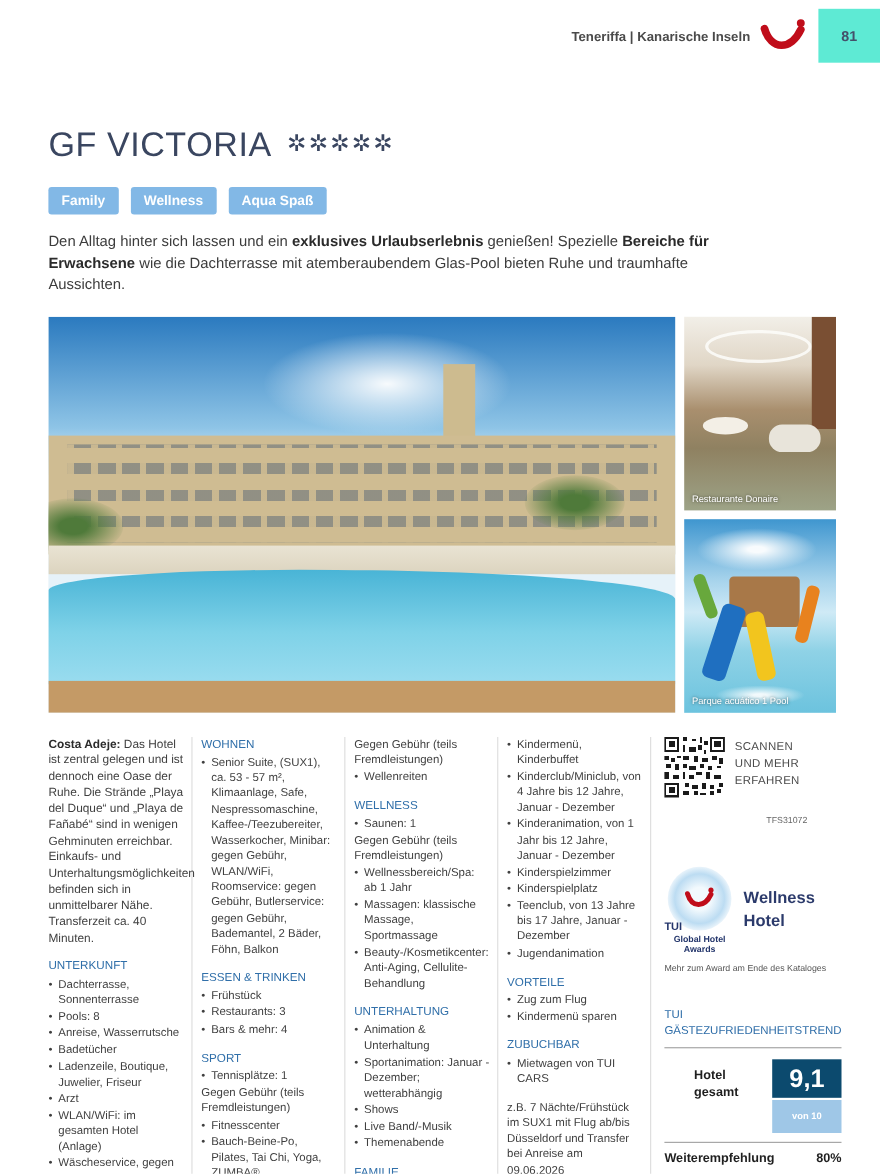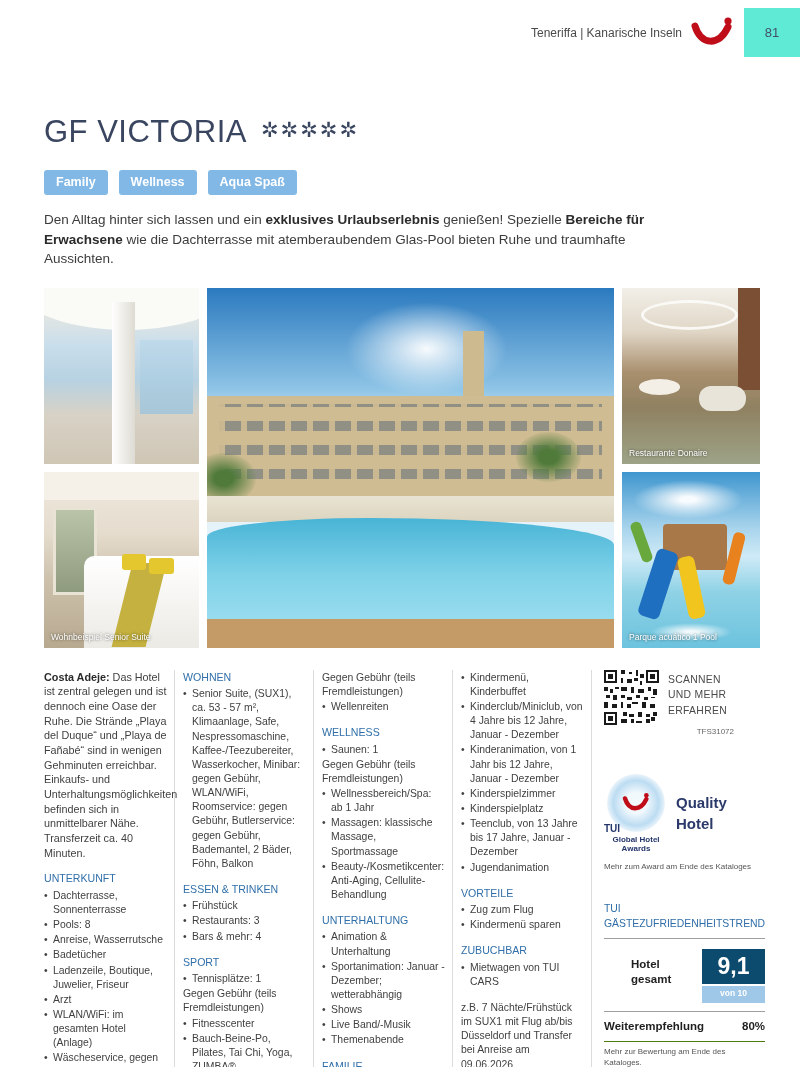--- a/index.html
+++ b/index.html
@@ -2,21 +2,21 @@
 <html><head>
 <meta charset="utf-8">
 <style>
   * { box-sizing: border-box; margin: 0; padding: 0; }
   html,body { width:800px; height:1067px; }
   body {
     font-family: "Liberation Sans", sans-serif;
     background:#ffffff; color:#3f3f3f; overflow:hidden; position:relative;
   }
   
-  .header { position:relative; height:58px; }
+  .header { position:relative; height:58px;font-weight:bold; }
   .header-location { position:absolute; top:26px; right:118px; font-size:12px; color:#4a4a4a; }
   .tui-logo { position:absolute; top:16px; right:66px; width:44px; height:34px; }
   .page-box { position:absolute; top:8px; right:0; width:56px; height:49px;
     background:#5eead4; display:flex; align-items:center; justify-content:center;
     font-size:13px; color:#44506a; }
   
   .content { padding:0 40px 0 44px; }
   .hotel-title { margin-top:56px; font-size:31px; font-weight:500; letter-spacing:.5px;
     color:#3a4660; display:flex; align-items:flex-start; gap:14px; }
   .stars { font-size:21px; letter-spacing:2px; margin-top:4px; color:#3a4660; }
@@ -112,38 +112,38 @@
   .col li::before { content:"•"; position:absolute; left:0; top:0; }
   .lead { font-size:10.8px; margin-bottom:4px; }
   .lead b { color:#2b2b2b; }
   .note { margin:1px 0; }
   .offer { margin-top:12px; }
   
   .sidebar { flex:1; padding-left:4px; }
   .qr-block { display:flex; gap:9px; }
   .qr-svg { width:55px; height:55px; flex:none; }
   .qr-text { font-size:10.4px; color:#4a4a4a; line-height:1.5; letter-spacing:.3px; width:66px; margin-top:2px; }
-  .qr-id { text-align:right; font-size:8px; color:#666; margin-top:2px; width:130px; }
+  .qr-id { text-align:right; font-size:8px; color:#666; margin-top:16px; width:130px; }
   .award { margin-top:36px; display:flex; align-items:center; gap:8px; }
   .award-logo { width:64px; text-align:center; flex:none; position:relative; }
   .award-glow { width:58px; height:58px; margin:0 auto; border-radius:50%;
     background:radial-gradient(circle,#f2f9fd 25%,#bcdcf2 55%,rgba(188,220,242,0) 78%);
     display:flex; align-items:center; justify-content:center; }
   .award-brand { font-size:10px; font-weight:bold; color:#23356b; text-align:left; margin-top:-10px; }
   .award-lines { font-size:8px; font-weight:bold; color:#23356b; line-height:1.15; }
   .award-title { font-size:15px; font-weight:bold; color:#2b3a6b; }
   .side-note { font-size:8px; color:#555; margin-top:8px; }
   .rating { margin-top:30px; }
   .rating-title { color:#2e6da8; font-size:10.4px; padding-bottom:7px; border-bottom:1px solid #9f9f9f; }
   .rating-row1 { display:flex; justify-content:space-between; align-items:flex-start; margin-top:10px;margin-left:27px; }
   .rating-label { font-weight:bold; color:#1f1f1f; font-size:11.5px; margin-top:8px; }
   .score-wrap { width:64px; }
   .score-box { height:35px; background:#0c4a6e; color:#fff; font-weight:bold; font-size:23px;
     display:flex; align-items:center; justify-content:center; }
-  .score-scale { height:17px; margin-top:2px; background:#9fc7e7; color:#fff; font-weight:bold;
+  .score-scale { height:30px; margin-top:2px; background:#9fc7e7; color:#fff; font-weight:bold;
     font-size:8.5px; display:flex; align-items:center; justify-content:center; }
   .rating-div { border-bottom:1px solid #9f9f9f; margin-top:8px; }
   .rating-row2 { display:flex; justify-content:space-between; padding:7px 0;
     border-bottom:1px solid #4d7c0f; font-weight:bold; color:#1f1f1f; font-size:11.5px; }
   .rating-note { font-size:8px; color:#555; margin-top:5px; }
 </style>
 </head>
 <body>
 
 <div class="header">
@@ -164,36 +164,20 @@
 
   <div class="badges">
     <span class="badge">Family</span>
     <span class="badge">Wellness</span>
     <span class="badge">Aqua Spaß</span>
   </div>
 
   <p class="intro"><span>Den Alltag hinter sich lassen und ein </span><b>exklusives Urlaubserlebnis</b><span> genießen! Spezielle </span><b>Bereiche für Erwachsene</b><span> wie die Dachterrasse mit atemberaubendem Glas-Pool bieten Ruhe und traumhafte Aussichten.</span></p>
 
   <div class="photos">
-    <div class="ph-col left">
-      <div class="photo ph-lobby">
-        <div class="lobby-ceiling"></div>
-        <div class="lobby-pillar"></div>
-        <div class="lobby-glass"></div>
-      </div>
-      <div class="photo ph-suite">
-        <div class="suite-ceiling"></div>
-        <div class="suite-window"></div>
-        <div class="suite-bed"></div>
-        <div class="suite-runner"></div>
-        <div class="suite-pillow1"></div>
-        <div class="suite-pillow2"></div>
-        <span class="caption">Wohnbeispiel Senior Suite</span>
-      </div>
-    </div>
     <div class="ph-main-wrap photo ph-main">
       <div class="mn-sky"></div>
       <div class="mn-cloud"></div>
       <div class="mn-tower"></div>
       <div class="mn-building">
         <div class="mn-windows"></div>
       </div>
       <div class="mn-palm1"></div>
       <div class="mn-palm2"></div>
       <div class="mn-deck"></div>
@@ -380,21 +364,21 @@
           <div class="award-glow">
             <svg width="30" height="22" viewBox="0 0 44 34">
               <path d="M5 10 C11 30, 29 30, 38 11" fill="none" stroke="#c00d1a" stroke-width="7" stroke-linecap="round"></path>
               <circle cx="38" cy="5" r="3.6" fill="#c00d1a"></circle>
             </svg>
           </div>
           <div class="award-brand">TUI</div>
           <div class="award-lines">Global Hotel</div>
           <div class="award-lines">Awards</div>
         </div>
-        <div class="award-title">Quality Hotel</div>
+        <div class="award-title">Wellness Hotel</div>
       </div>
       <div class="side-note">Mehr zum Award am Ende des Kataloges</div>
 
       <div class="rating">
         <div class="rating-title">TUI GÄSTEZUFRIEDENHEITSTREND</div>
         <div class="rating-row1">
           <span class="rating-label">Hotel gesamt</span>
           <span class="score-wrap">
             <span class="score-box">9,1</span>
             <span class="score-scale">von 10</span>

